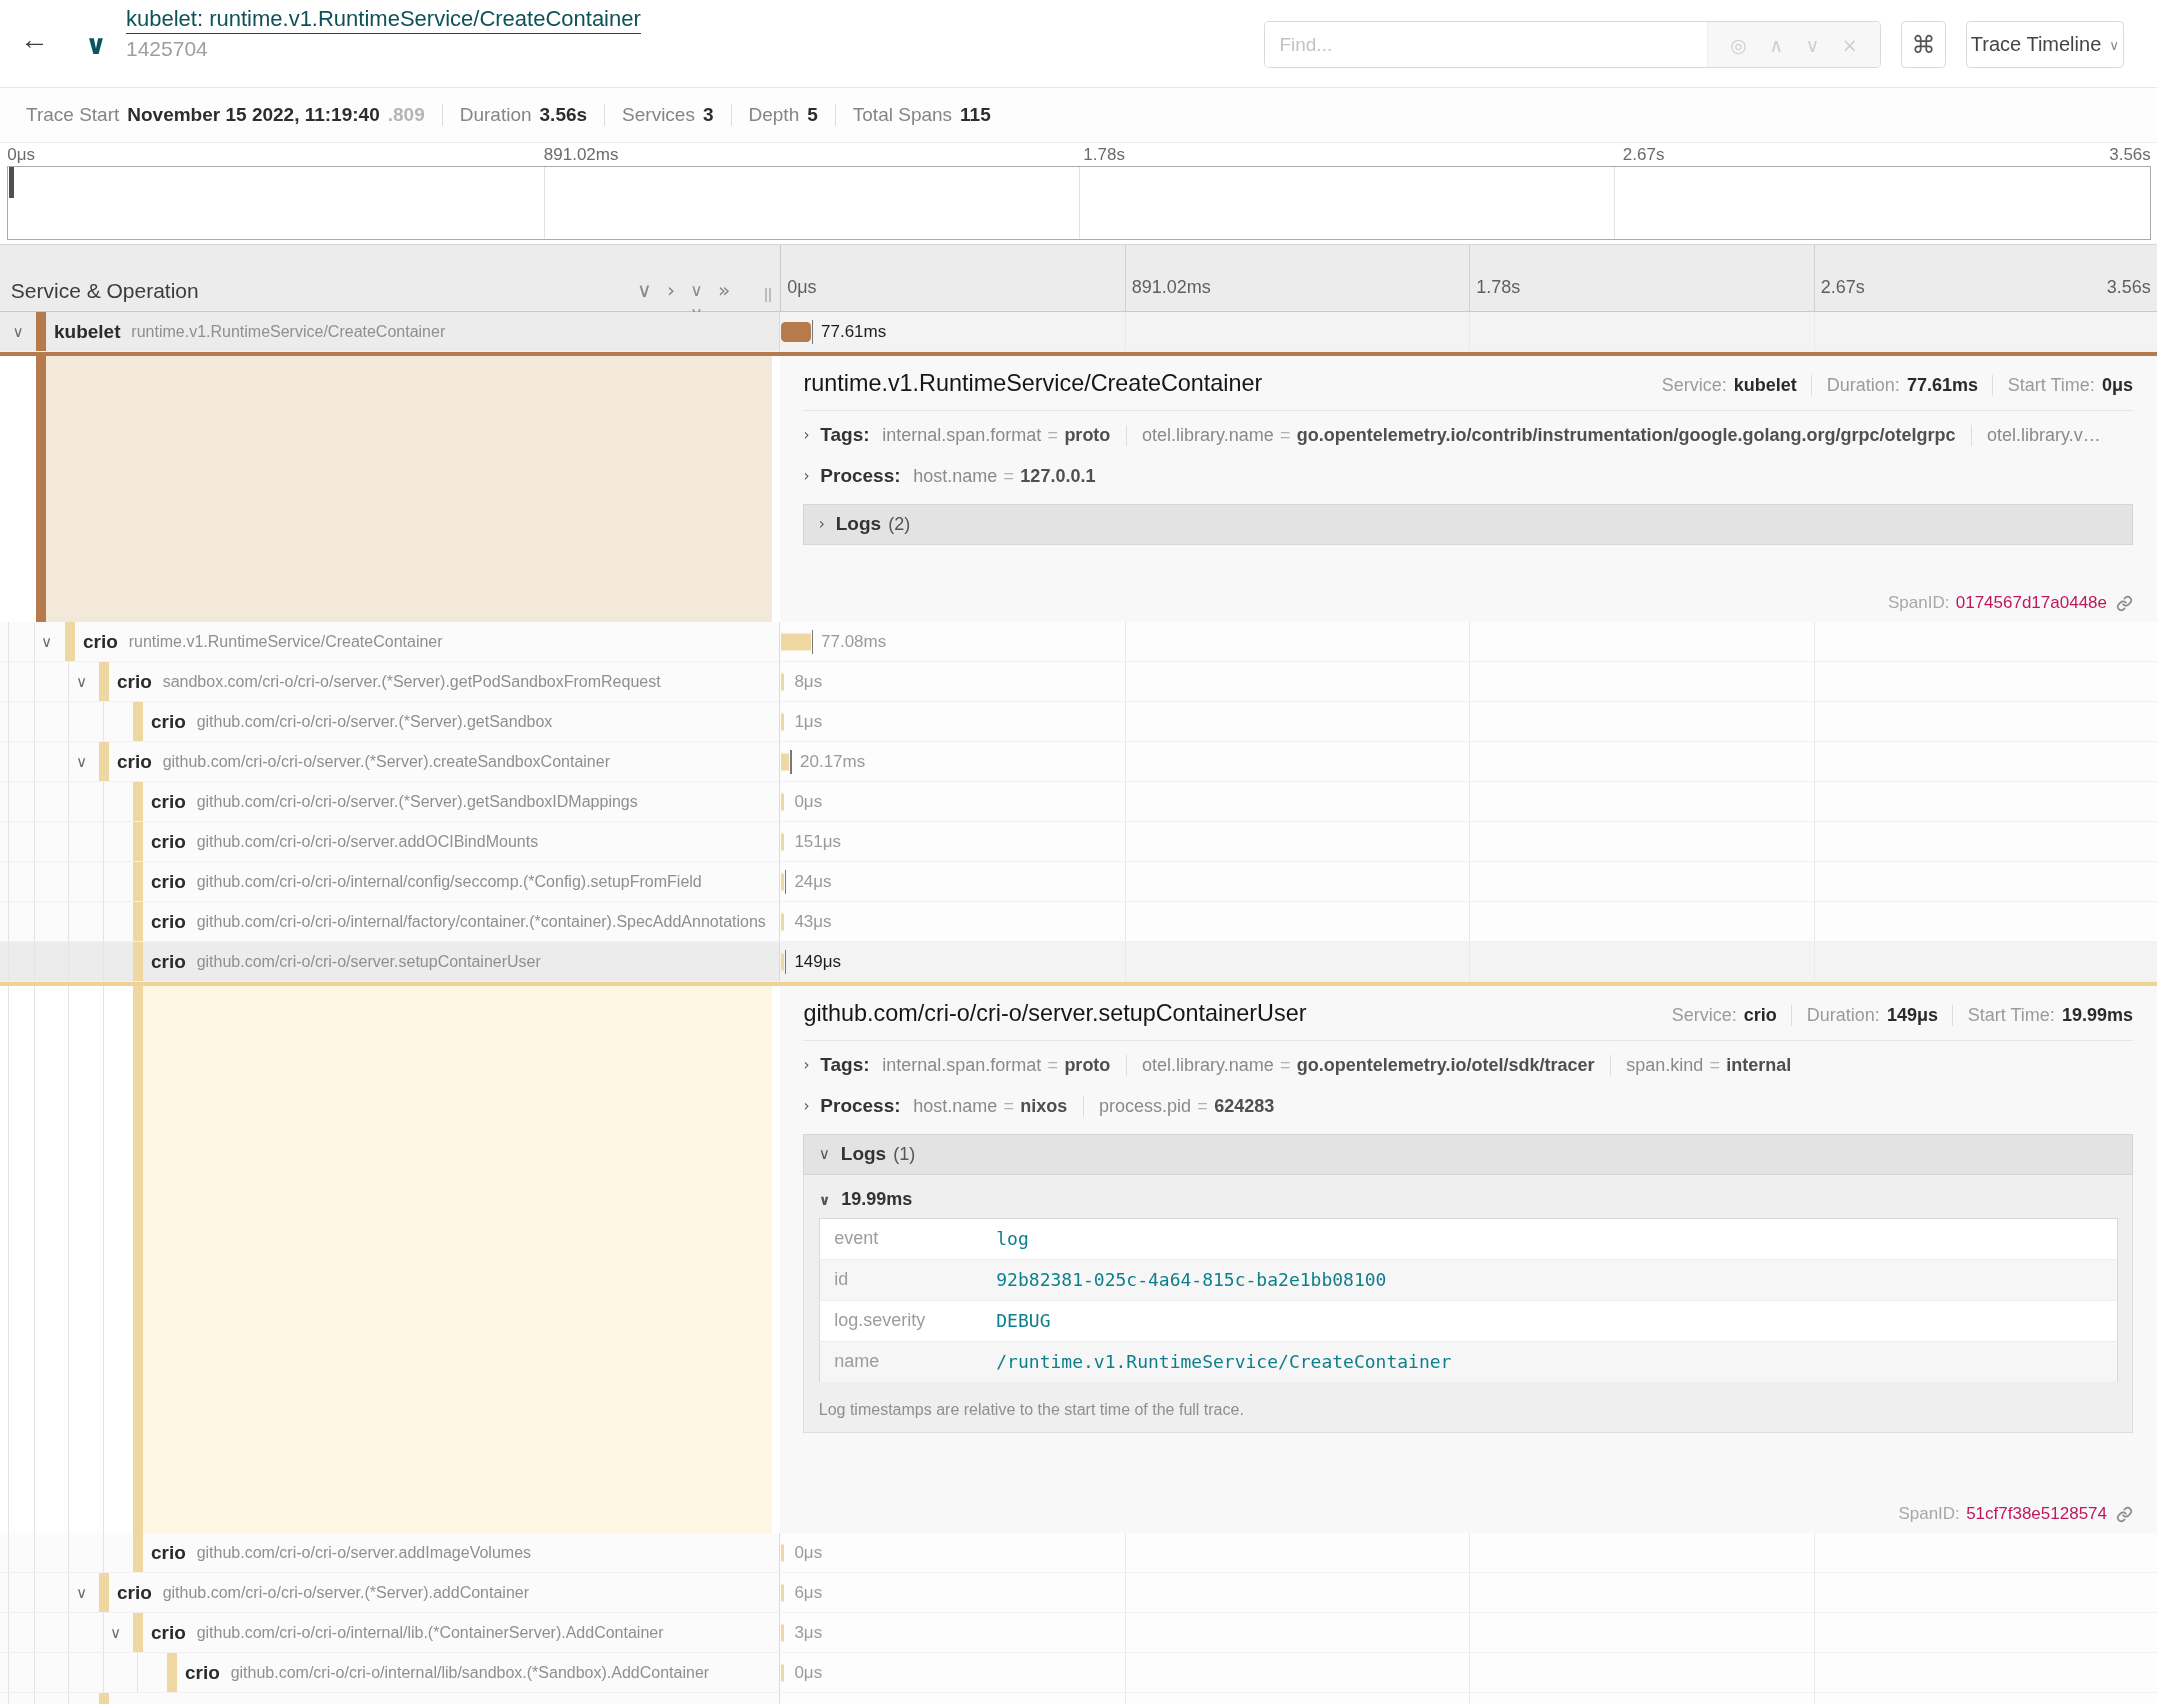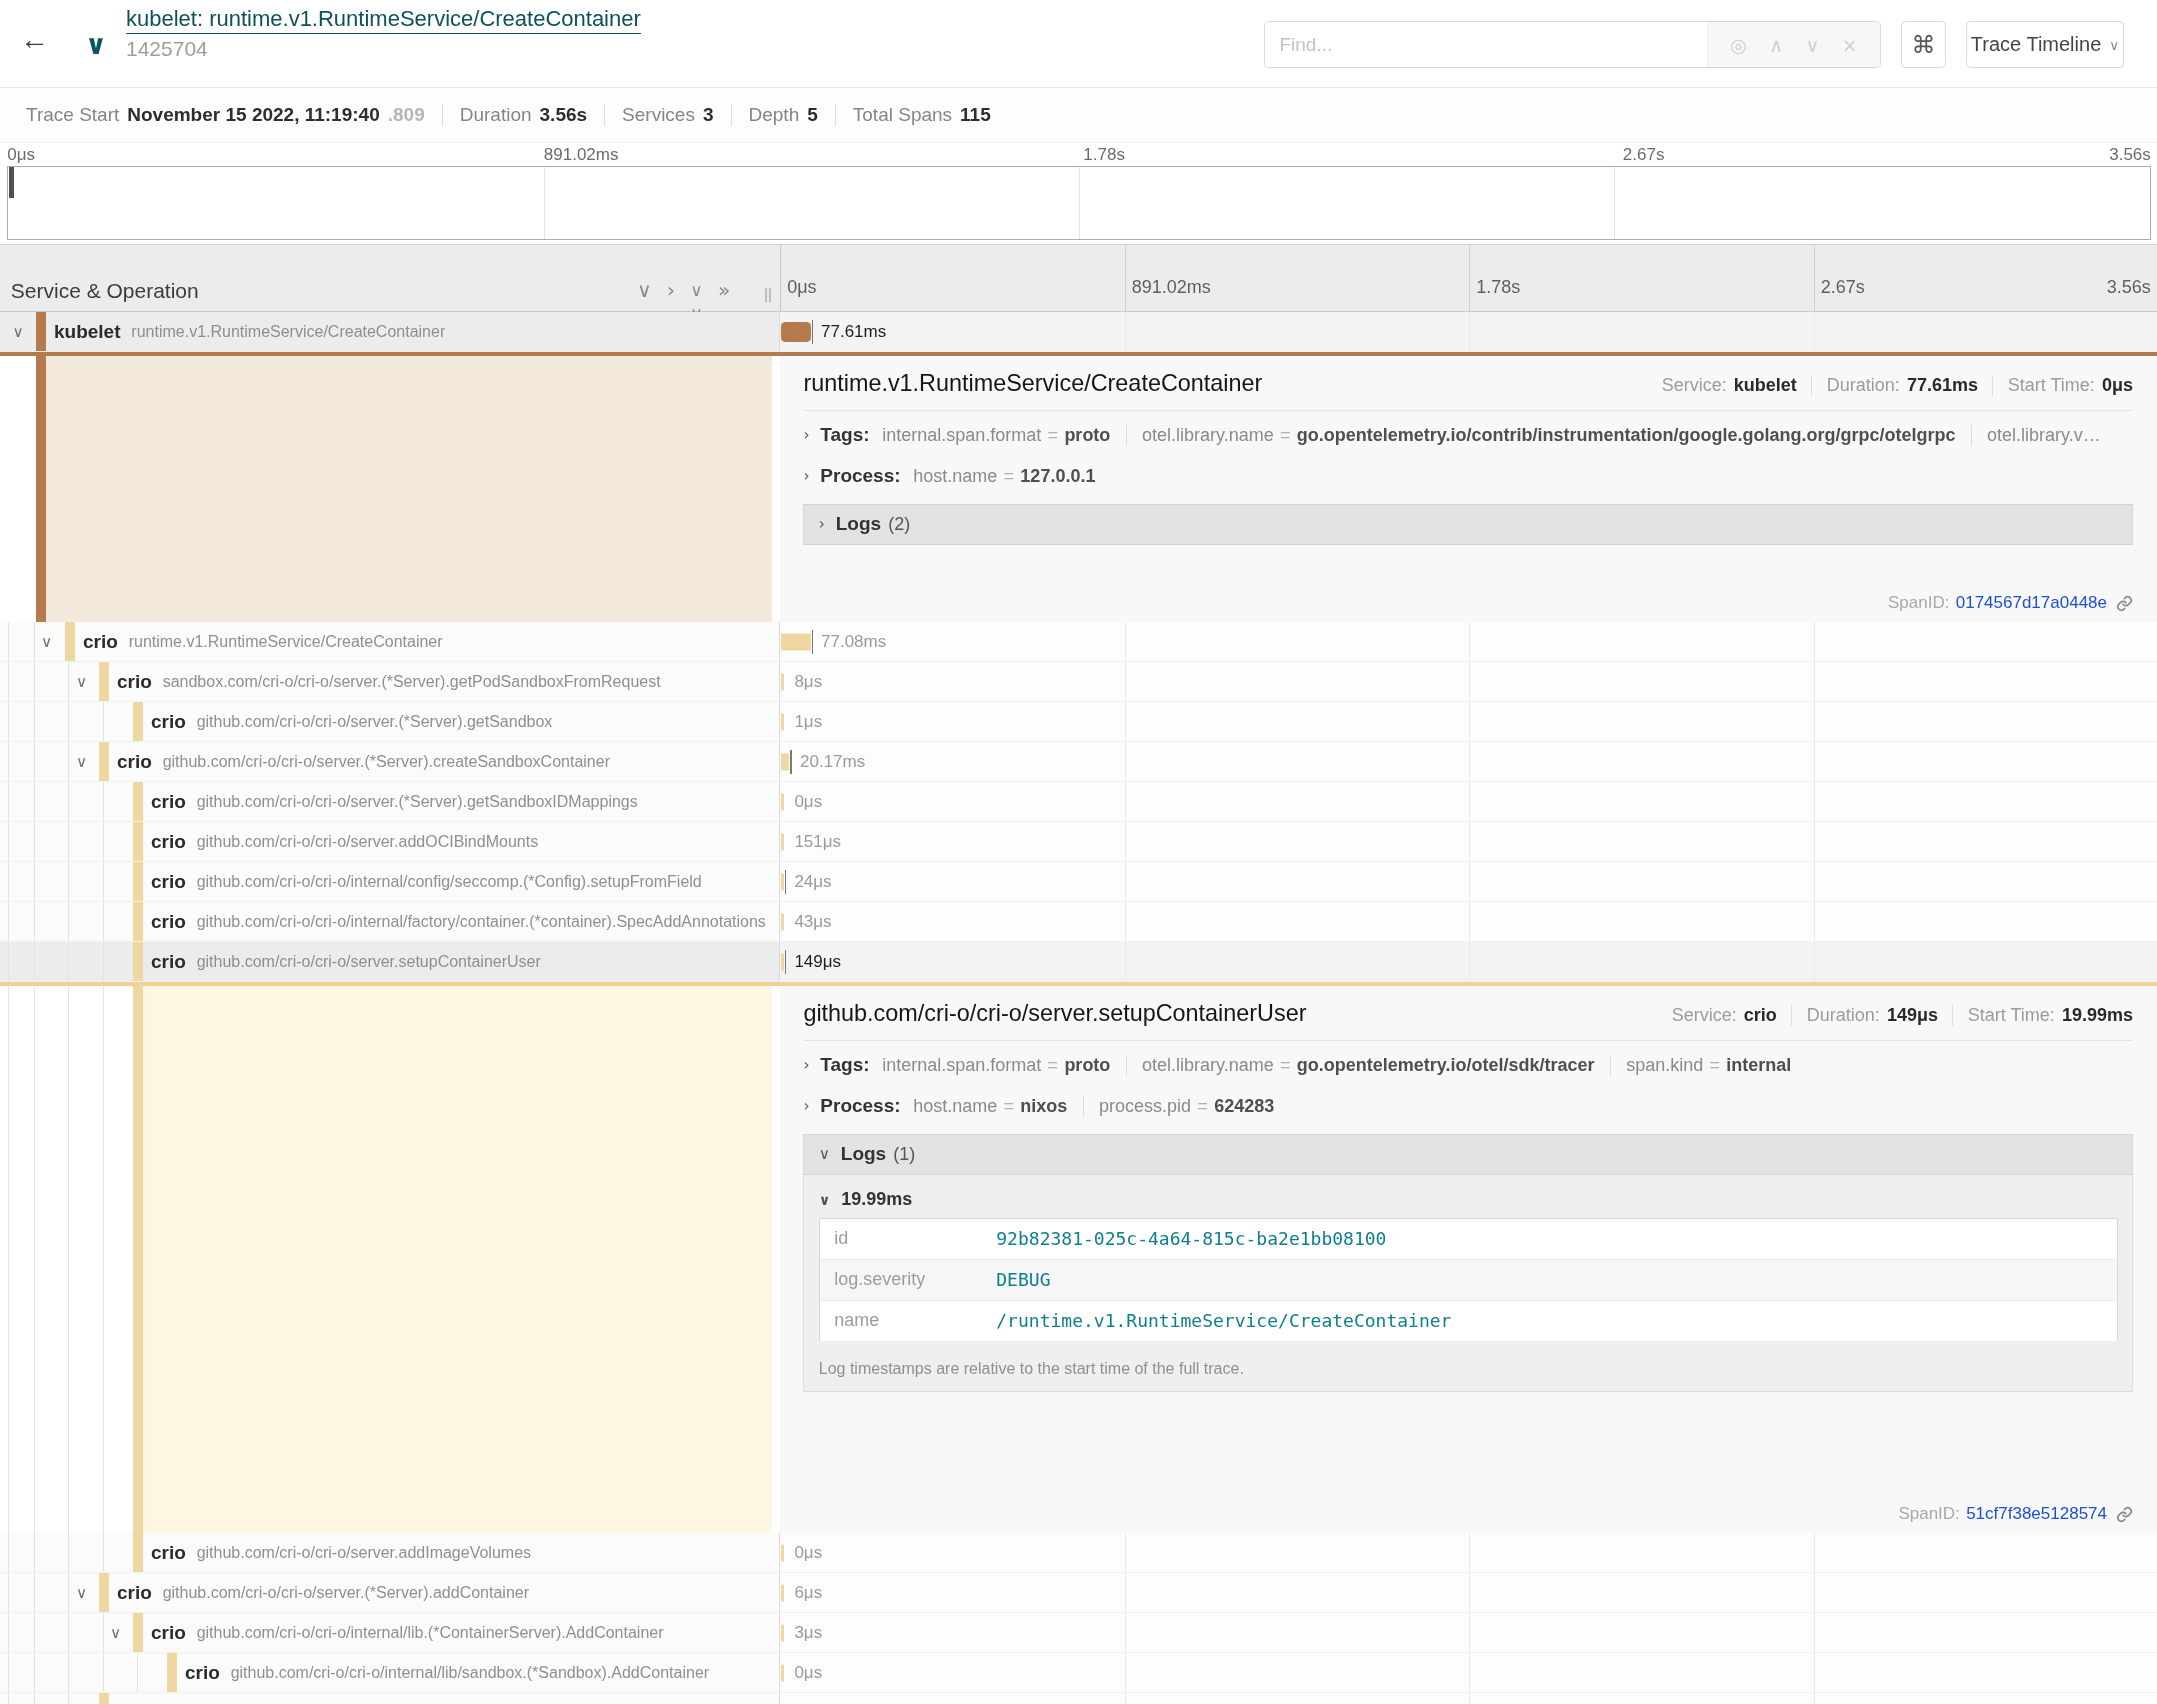--- a/index.html
+++ b/index.html
@@ -121,21 +121,21 @@
   .logentry{display:flex;align-items:center;height:36px;font-size:18px;font-weight:700;color:#333;}
   .logentry .kcaret{font-size:14.4px;}
   table.logtable{width:100%;background:#fff;border:0.9px solid #d7d7d7;border-collapse:collapse;}
   .logtable tr{height:41px;border-bottom:0.9px solid #ececec;}
   .logtable tr:nth-child(even){background:#f6f6f6;}
   .logtable td.k{width:176px;color:#9c9c9c;font-size:18px;padding-left:14.4px;}
   .logtable td.v{font-family:"DejaVu Sans Mono",monospace;font-size:18px;color:#0d7f8c;}
   .lognote{font-size:16px;color:#8f8f8f;margin-top:18px;}
   .spanidrow{position:absolute;right:25px;bottom:9px;display:flex;align-items:center;font-size:17px;
              color:#a8a8a8;}
-  .spanidrow b{color:#1d4ed8;font-weight:400;margin-left:6.3px;}
+  .spanidrow b{color:#be185d;font-weight:400;margin-left:6.3px;}
   .linkicon{margin-left:9px;cursor:pointer;display:inline-flex;}
 </style>
 </head>
 <body>
 
 <div class="app">
 
   <div class="topbar">
     <span class="back">←</span>
     <span class="tchev">∨</span>
@@ -565,20 +565,24 @@
           <span class="lcount">(1)</span>
         </div>
         <div class="logbody">
           <div class="logentry">
             <span class="kcaret">∨</span>
             <span>19.99ms</span>
           </div>
           <table class="logtable">
             <tbody>
 
+                <tr>
+                  <td class="k">event</td>
+                  <td class="v">log</td>
+                </tr>
 
                 <tr>
                   <td class="k">id</td>
                   <td class="v">92b82381-025c-4a64-815c-ba2e1bb08100</td>
                 </tr>
 
 
                 <tr>
                   <td class="k">log.severity</td>
                   <td class="v">DEBUG</td>

